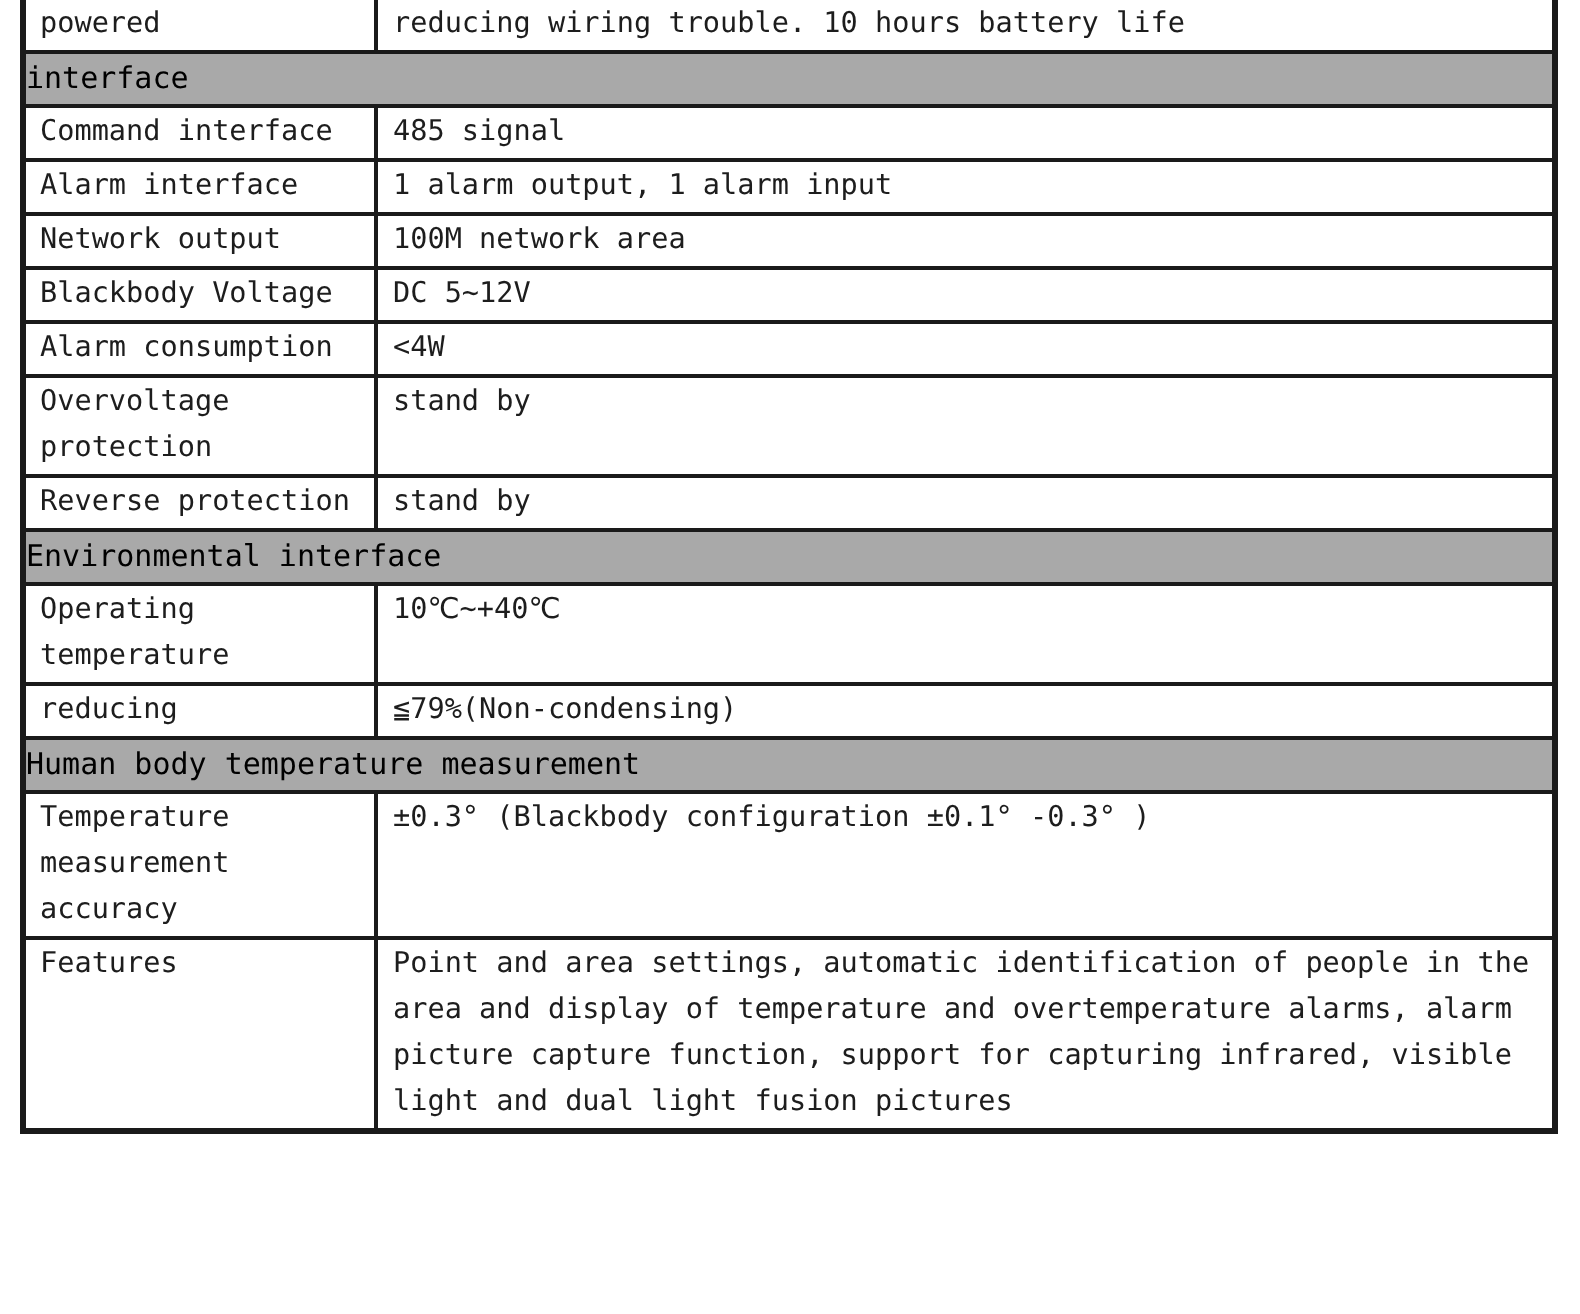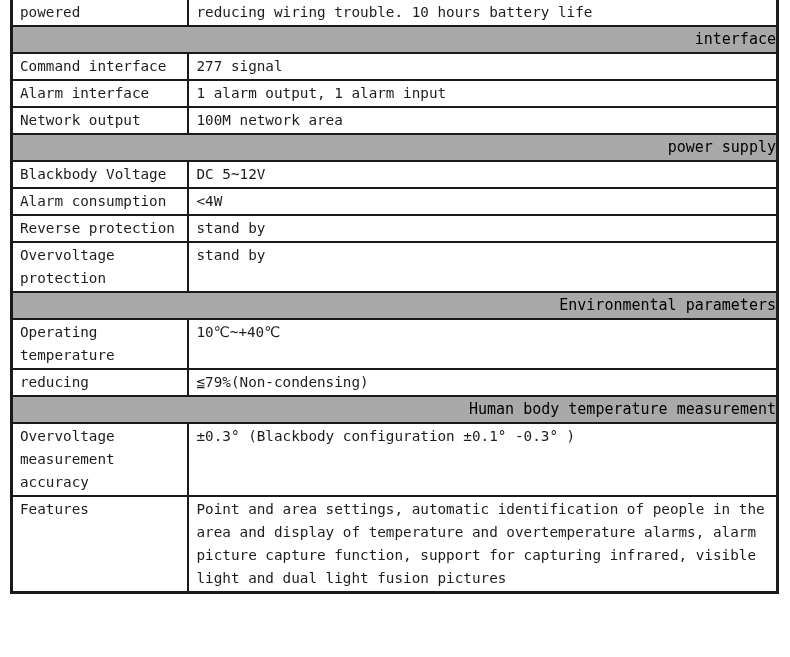--- a/index.html
+++ b/index.html
@@ -38,21 +38,21 @@
   }
   td.label-cell {
     padding: 1px 11px 1px 7px;
   }
   td.value-cell {
     padding: 1px 2px 1px 8px;
   }
   tr.section-row td {
     background: #a9a9a9;
     color: #000000;
-    text-align: right;
+    text-align: left;
     padding: 1px 0;
     font-size: 15px;
   }
   tr:first-child td { border-top: none; }
 </style>
 </head>
 <body>
 
 <div class="page">
   <table class="spec">
@@ -63,65 +63,62 @@
     <tbody>
       <tr>
         <td class="label-cell">powered</td>
         <td class="value-cell">reducing wiring trouble. 10 hours battery life</td>
       </tr>
       <tr class="section-row">
         <td colspan="2">interface</td>
       </tr>
       <tr>
         <td class="label-cell">Command interface</td>
-        <td class="value-cell">277 signal</td>
+        <td class="value-cell">485 signal</td>
       </tr>
       <tr>
         <td class="label-cell">Alarm interface</td>
         <td class="value-cell">1 alarm output, 1 alarm input</td>
       </tr>
       <tr>
         <td class="label-cell">Network output</td>
         <td class="value-cell">100M network area</td>
-      </tr>
-      <tr class="section-row">
-        <td colspan="2">power supply</td>
       </tr>
       <tr>
         <td class="label-cell">Blackbody Voltage</td>
         <td class="value-cell">DC 5~12V</td>
       </tr>
       <tr>
         <td class="label-cell">Alarm consumption</td>
         <td class="value-cell">&lt;4W</td>
       </tr>
       <tr>
+        <td class="label-cell">Overvoltage protection</td>
+        <td class="value-cell">stand by</td>
+      </tr>
+      <tr>
         <td class="label-cell">Reverse protection</td>
         <td class="value-cell">stand by</td>
       </tr>
-      <tr>
-        <td class="label-cell">Overvoltage protection</td>
-        <td class="value-cell">stand by</td>
-      </tr>
       <tr class="section-row">
-        <td colspan="2">Environmental parameters</td>
+        <td colspan="2">Environmental interface</td>
       </tr>
       <tr>
         <td class="label-cell">Operating temperature</td>
         <td class="value-cell">10℃~+40℃</td>
       </tr>
       <tr>
         <td class="label-cell">reducing</td>
         <td class="value-cell">≦79%(Non-condensing)</td>
       </tr>
       <tr class="section-row">
         <td colspan="2">Human body temperature measurement</td>
       </tr>
       <tr>
-        <td class="label-cell">Overvoltage measurement accuracy</td>
+        <td class="label-cell">Temperature measurement accuracy</td>
         <td class="value-cell">±0.3° (Blackbody configuration ±0.1° -0.3° )</td>
       </tr>
       <tr>
         <td class="label-cell">Features</td>
         <td class="value-cell">Point and area settings, automatic identification of people in the area and display of temperature and overtemperature alarms, alarm picture capture function, support for capturing infrared, visible light and dual light fusion pictures</td>
       </tr>
     </tbody>
   </table>
 </div>
 

